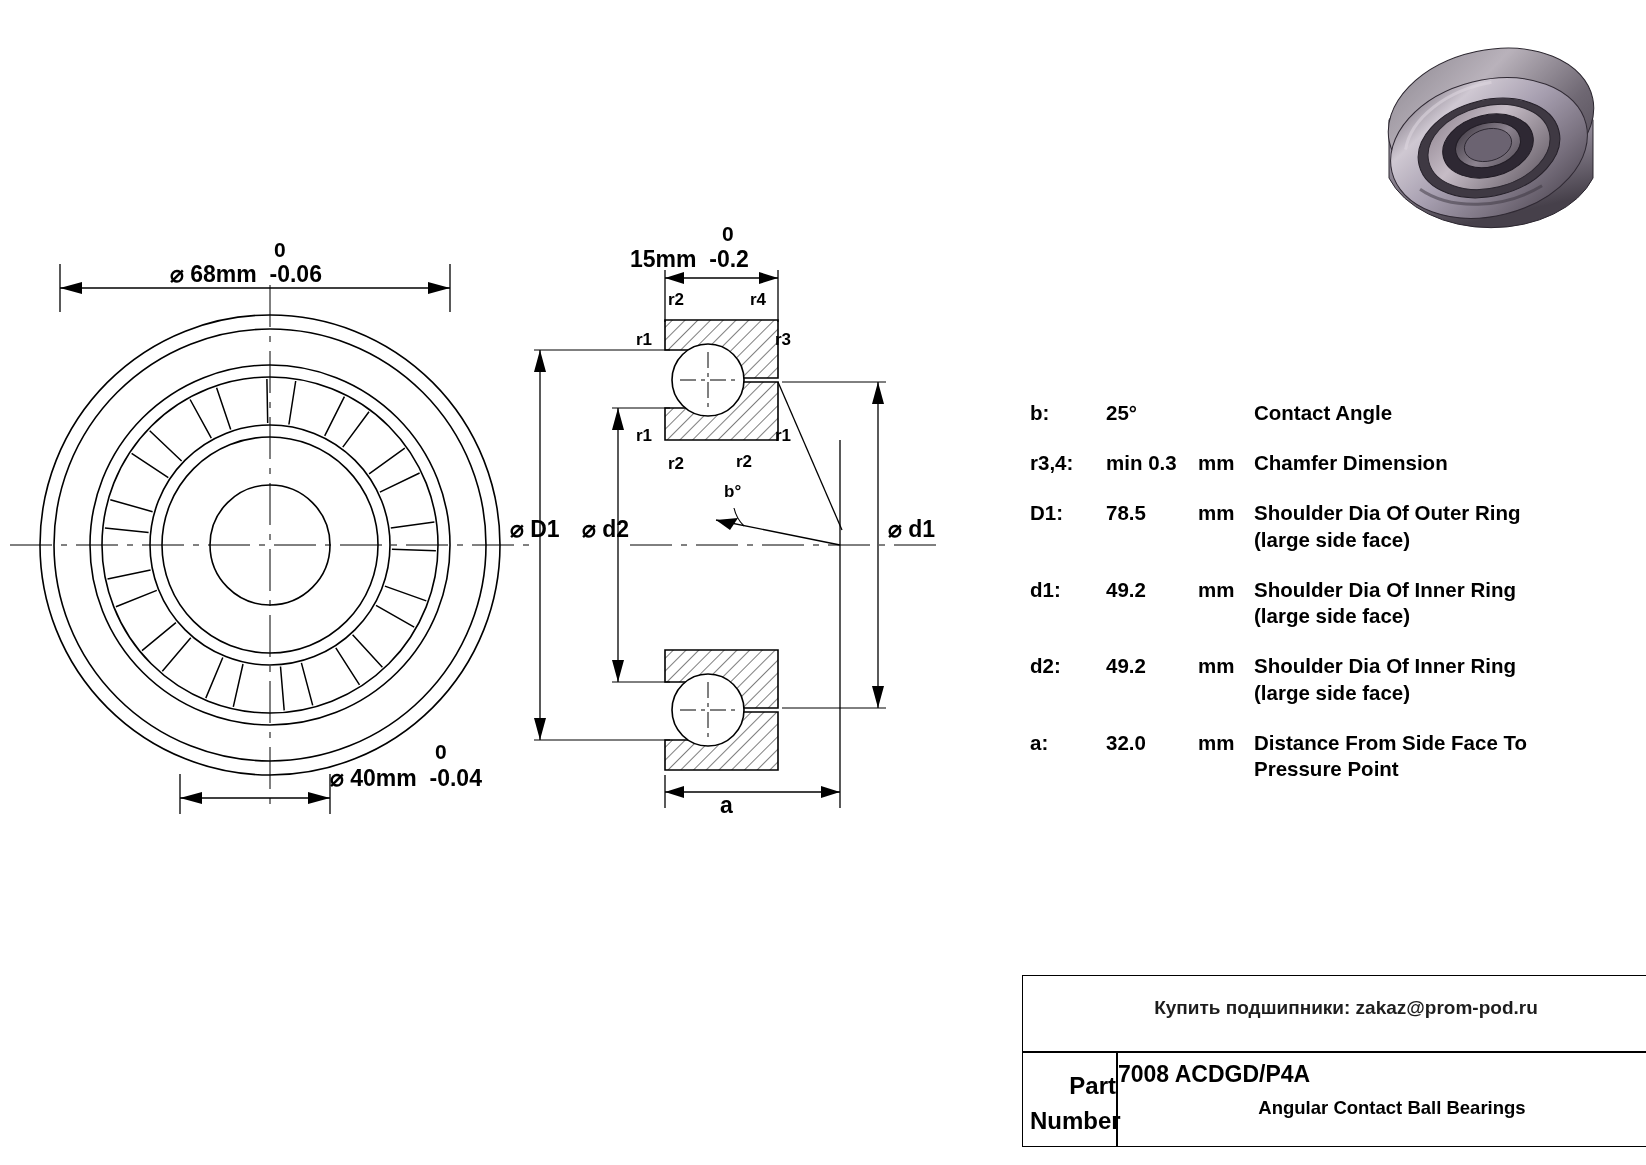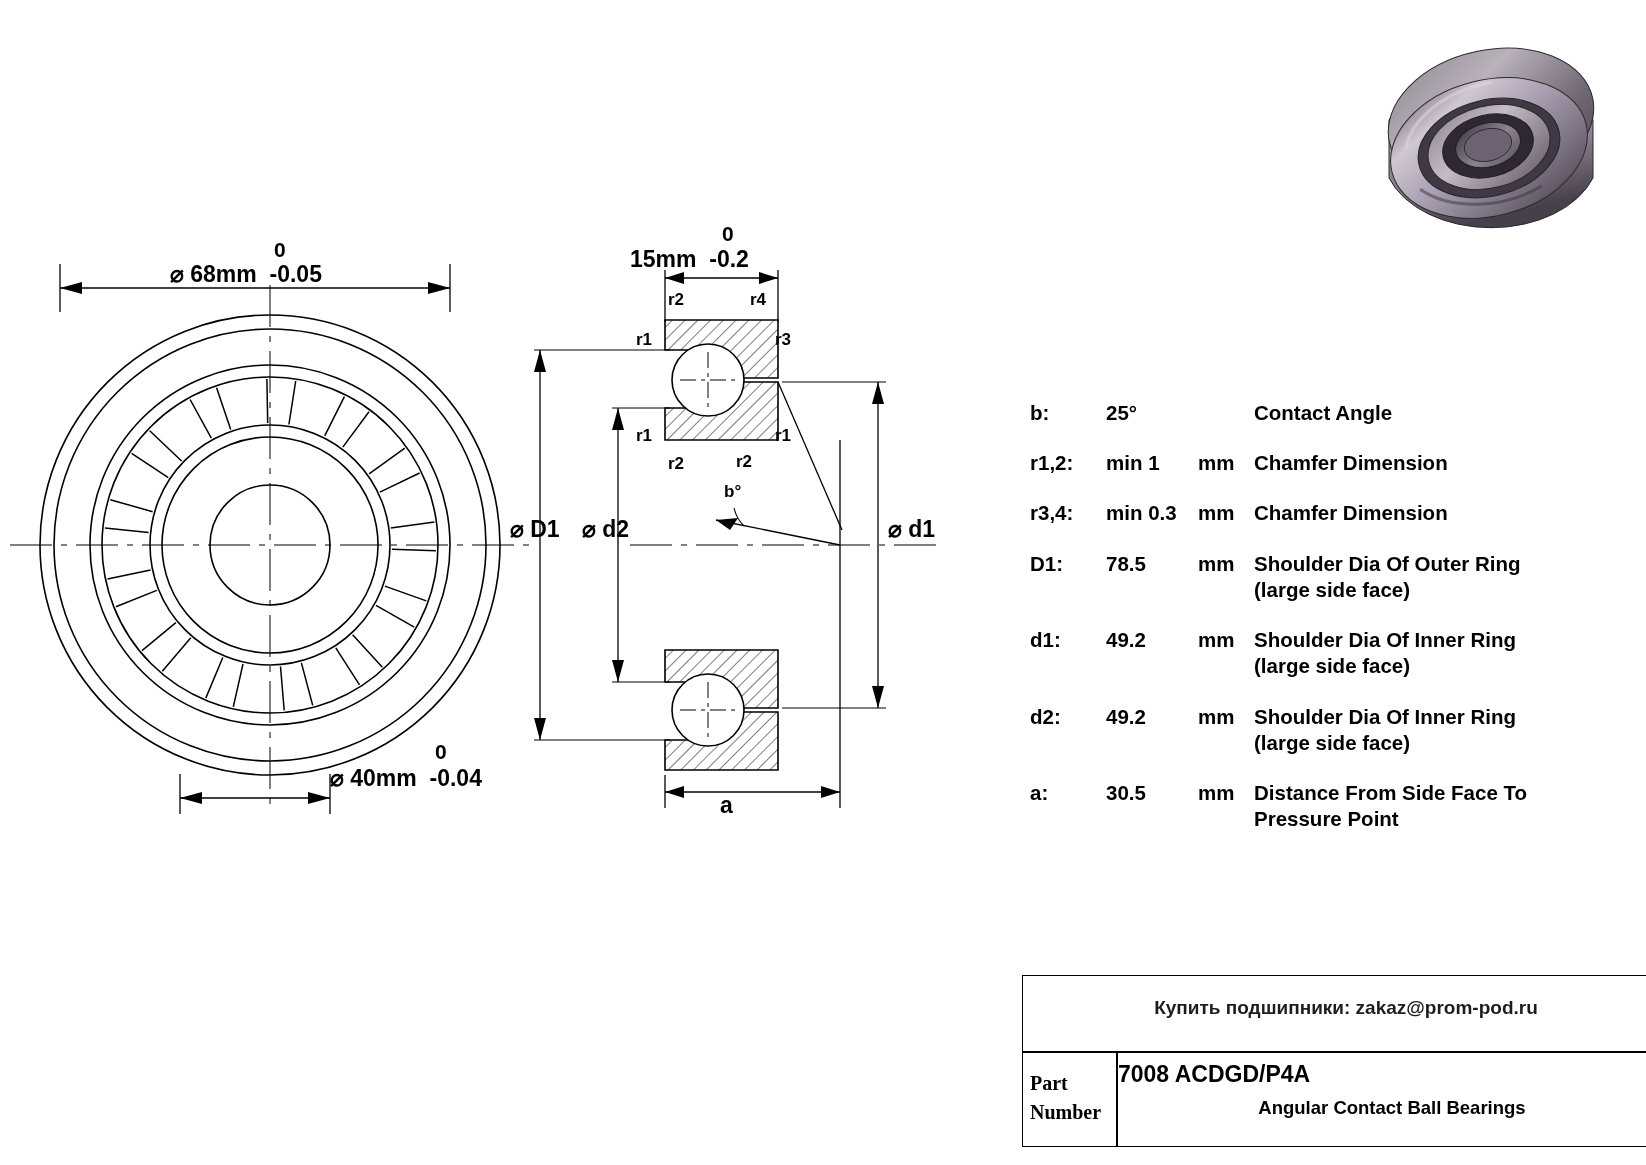--- a/index.html
+++ b/index.html
@@ -40,21 +40,21 @@
   #titleblock { position: absolute; left: 1022px; top: 975px; width: 648px; height: 172px; }
   #titleblock .frame { position: absolute; inset: 0; border: 1.6px solid #000; }
   #titleblock .hsep { position: absolute; left: 0; right: 0; height: 1.6px; background: #000; }
   #titleblock .vsep { position: absolute; width: 1.6px; background: #000; }
   .tb-email {
     position: absolute; left: 0; right: 0; top: 22px;
     text-align: center; font-size: 19px; font-weight: bold; color: #1d1d1d;
   }
   .tb-partlabel {
     position: absolute; left: 8px; top: 94px; width: 86px;
-    font-size: 20px; font-weight: bold; text-align: left; line-height: 1.45; font-family: Liberation Serif, serif;
+    font-size: 24px; font-weight: bold; text-align: right; line-height: 1.45;
   }
   .tb-partno {
     position: absolute; left: 96px; right: 4px; top: 86px;
     text-align: left; font-size: 23px; font-weight: bold;
   }
   .tb-parttype {
     position: absolute; left: 96px; right: 4px; top: 122px;
     text-align: center; font-size: 18.5px; font-weight: bold;
   }
 
@@ -169,21 +169,21 @@
     <svg width="520" height="70" viewBox="0 0 520 70">
       <g stroke="#000" stroke-width="1.3" fill="none">
         <line x1="40" y1="42" x2="430" y2="42"></line>
         <line x1="40" y1="18" x2="40" y2="66"></line>
         <line x1="430" y1="18" x2="430" y2="66"></line>
       </g>
       <polygon points="40,42 62,36 62,48" fill="#000"></polygon>
       <polygon points="430,42 408,36 408,48" fill="#000"></polygon>
     </svg>
     <div class="txt tol" style="left:254px;top:-8px;">0</div>
-    <div class="txt dimtxt" style="left:150px;top:15px;">⌀ 68mm  -0.05</div>
+    <div class="txt dimtxt" style="left:150px;top:15px;">⌀ 68mm  -0.06</div>
   </div>
 
   <div class="abs" style="left:150px;top:740px;width:400px;height:80px;">
     <svg width="400" height="80" viewBox="0 0 400 80">
       <g stroke="#000" stroke-width="1.3" fill="none">
         <line x1="30" y1="58" x2="180" y2="58"></line>
         <line x1="30" y1="34" x2="30" y2="74"></line>
         <line x1="180" y1="34" x2="180" y2="74"></line>
       </g>
       <polygon points="30,58 52,52 52,64" fill="#000"></polygon>
@@ -295,26 +295,20 @@
   <div id="spec">
     <table>
       <tbody>
           <tr>
             <td class="c0">b:</td>
             <td class="c1">25°</td>
             <td class="c2"></td>
             <td class="c3">Contact Angle</td>
           </tr>
           <tr>
-            <td class="c0">r1,2:</td>
-            <td class="c1">min 1</td>
-            <td class="c2">mm</td>
-            <td class="c3">Chamfer Dimension</td>
-          </tr>
-          <tr>
             <td class="c0">r3,4:</td>
             <td class="c1">min 0.3</td>
             <td class="c2">mm</td>
             <td class="c3">Chamfer Dimension</td>
           </tr>
           <tr>
             <td class="c0">D1:</td>
             <td class="c1">78.5</td>
             <td class="c2">mm</td>
             <td class="c3">Shoulder Dia Of Outer Ring<br>(large side face)</td>
@@ -326,21 +320,21 @@
             <td class="c3">Shoulder Dia Of Inner Ring<br>(large side face)</td>
           </tr>
           <tr>
             <td class="c0">d2:</td>
             <td class="c1">49.2</td>
             <td class="c2">mm</td>
             <td class="c3">Shoulder Dia Of Inner Ring<br>(large side face)</td>
           </tr>
           <tr>
             <td class="c0">a:</td>
-            <td class="c1">30.5</td>
+            <td class="c1">32.0</td>
             <td class="c2">mm</td>
             <td class="c3">Distance From Side Face To<br>Pressure Point</td>
           </tr>
         </tbody>
     </table>
   </div>
 
   <div id="titleblock">
     <div class="frame"></div>
     <div class="hsep" style="top:76px;"></div>

